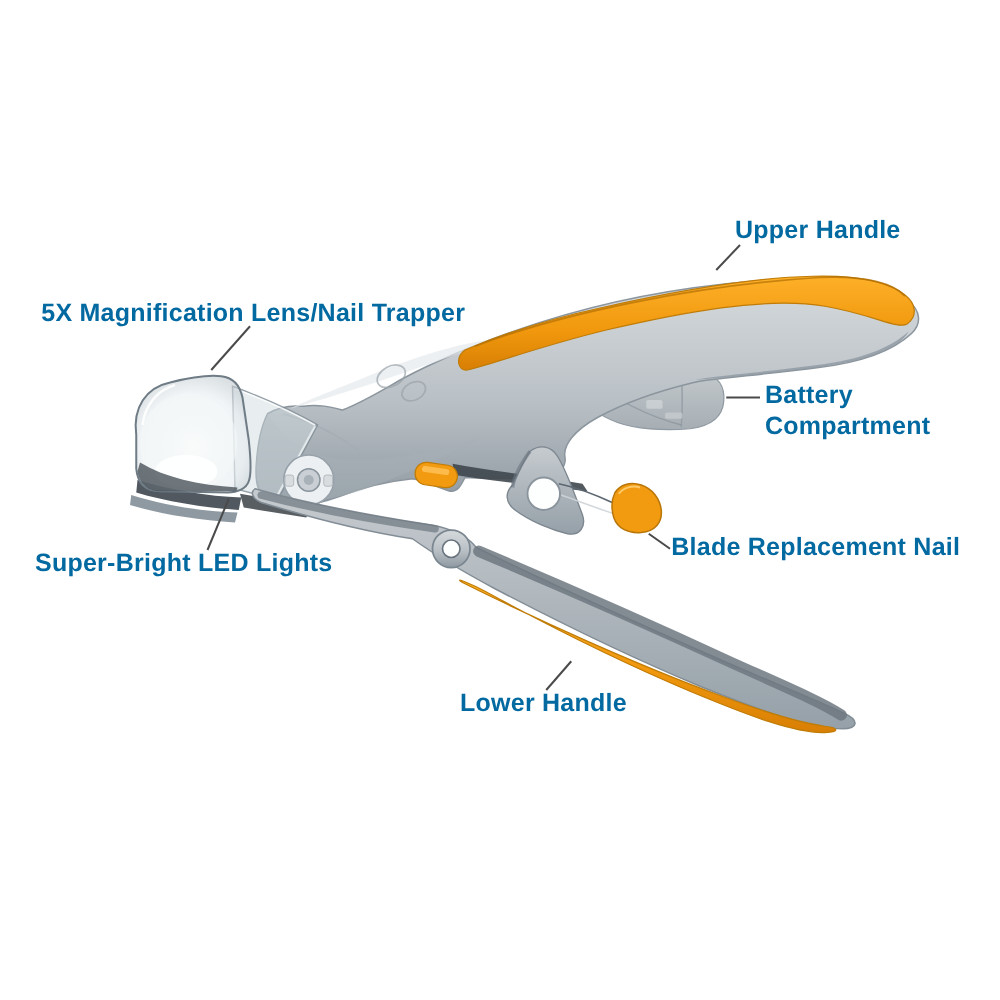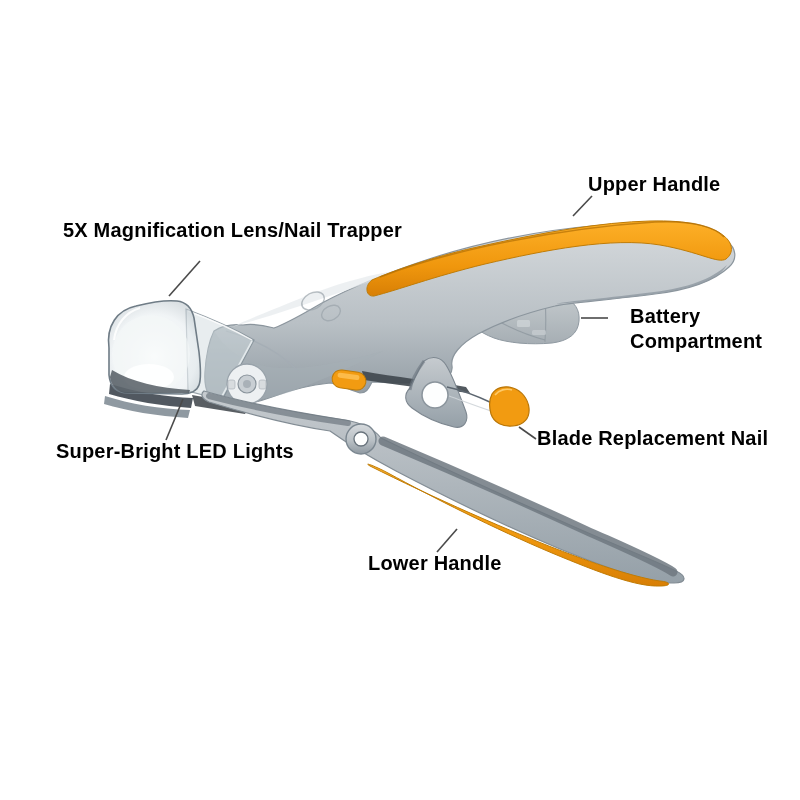--- a/index.html
+++ b/index.html
@@ -2,27 +2,27 @@
 <html><head>
 <meta charset="utf-8">
 <style>
   html,body{margin:0;padding:0;background:#ffffff;}
   .stage{
     position:relative;width:800px;height:800px;background:#ffffff;
     font-family:"Liberation Sans",sans-serif;overflow:hidden;
   }
   .illustration{position:absolute;left:0;top:0;width:800px;height:800px;}
   .part-label{
-    position:absolute;color:#000000;font-size:20px;font-weight:700;
+    position:absolute;color:#0369a1;font-size:20px;font-weight:700;
     letter-spacing:.2px;line-height:25px;white-space:nowrap;
   }
-  .lbl-magnification{left:33px;top:218px;margin-left:30px;}
+  .lbl-magnification{left:33px;top:239px;}
   .lbl-upper{left:588px;top:172px;}
-  .lbl-battery{left:630px;top:304px;white-space:normal;width:150px;}
-  .lbl-led{left:28px;top:439px;margin-left:28px;}
+  .lbl-battery{left:612px;top:304px;white-space:normal;width:150px;}
+  .lbl-led{left:28px;top:439px;}
   .lbl-blade{left:537px;top:426px;}
   .lbl-lower{left:368px;top:551px;}
 </style>
 </head>
 <body>
 
 <div class="stage">
 
   <svg class="illustration" viewBox="0 0 800 800" xmlns="http://www.w3.org/2000/svg">
     <defs>

